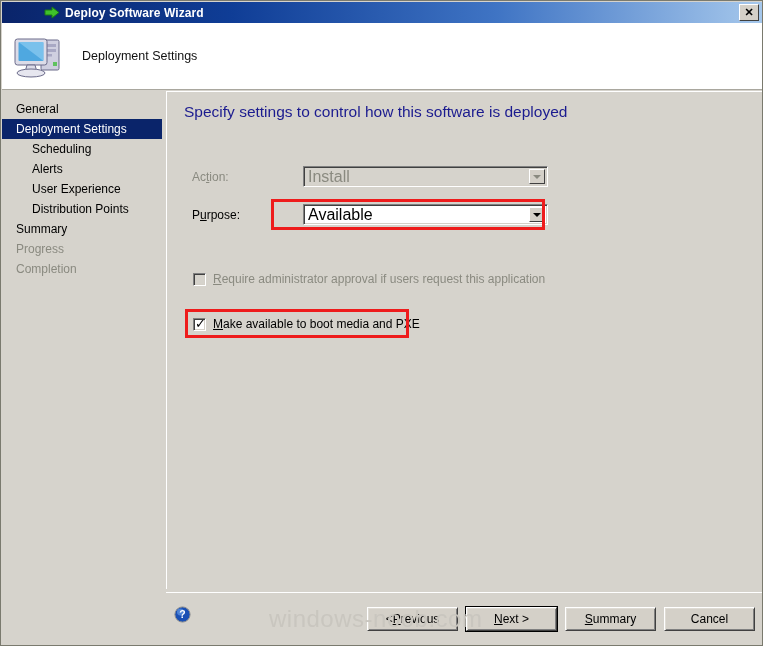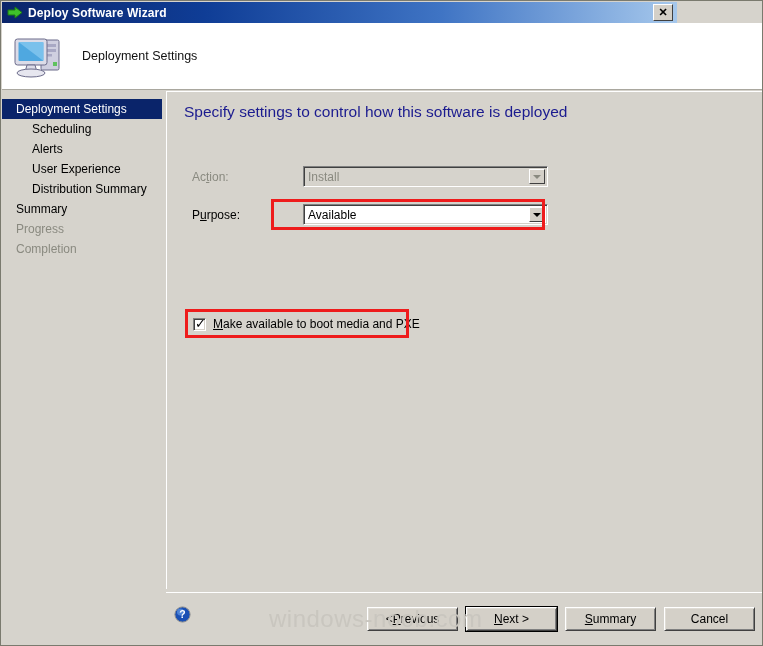--- a/index.html
+++ b/index.html
@@ -18,26 +18,27 @@
     box-sizing: border-box;
     background: #d6d3cc;
     border: 1px solid #7a7a6e;
     overflow: hidden;
   }
 
   
   .titlebar {
     position: absolute;
     left: 1px; top: 1px;
-    width: 675px;
+    width: 761px;
     height: 21px;
     background: linear-gradient(to right, #0a246a 0%, #0f3d96 30%, #3f74c4 65%, #a6c8ec 100%);
     display: flex;
     align-items: center;
     box-sizing: border-box;
+    padding-left: 37px;
   }
   .title-icon {
     width: 18px;
     height: 16px;
     margin-left: 4px;
     margin-right: 4px;
     flex: 0 0 auto;
     display: flex;
     align-items: center;
     justify-content: center;
@@ -168,21 +169,21 @@
     display: flex;
     align-items: center;
     box-sizing: border-box;
     position: relative;
     cursor: default;
   }
   .combo.disabled {
     background: #d6d3cc;
   }
   .combo-text {
-    font-size: 12px;
+    font-size: 16px;
     color: #000000;
     padding-left: 4px;
     white-space: nowrap;
     overflow: hidden;
   }
   .combo.disabled .combo-text { color: #8a8a80; }
   .combo-arrow {
     position: absolute;
     right: 2px; top: 2px;
     width: 16px;
@@ -338,25 +339,26 @@
         <path d="M15 32 L23 32 L25 39 L13 39 Z" fill="#dcdce8" stroke="#6b6b8a" stroke-width="1"></path>
         <ellipse cx="19" cy="40" rx="14" ry="4" fill="#e6e6ef" stroke="#6b6b8a" stroke-width="1"></ellipse>
       </svg>
     </div>
     <div class="header-title">Deployment Settings</div>
   </div>
 
   <div class="sidebar">
     <div class="nav-spacer"></div>
     <div id="nav-host">
+        <div class="nav-item">General</div>
         <div class="nav-item selected">Deployment Settings</div>
         <div class="nav-item sub">Scheduling</div>
         <div class="nav-item sub">Alerts</div>
         <div class="nav-item sub">User Experience</div>
-        <div class="nav-item sub">Distribution Summary</div>
+        <div class="nav-item sub">Distribution Points</div>
         <div class="nav-item">Summary</div>
         <div class="nav-item disabled">Progress</div>
         <div class="nav-item disabled">Completion</div>
       </div>
   </div>
 
   <div class="content">
     <div class="page-heading">Specify settings to control how this software is deployed</div>
 
     <div class="form-row" style="left:25px; top:74px;">
@@ -373,20 +375,24 @@
       <div class="field-label"><span>P</span><span class="acc">u</span><span>rpose:</span></div>
       <div class="combo">
         <div class="combo-text">Available</div>
         <div class="combo-arrow">
             <span class="arrow-glyph"></span>
           </div>
       </div>
     </div>
     <div class="redbox" style="left:104px; top:107px; width:274px; height:31px;"></div>
 
+    <div class="cb-row" style="left:26px; top:180px;">
+      <div class="checkbox disabled"></div>
+      <div class="cb-label disabled"><span></span><span class="acc">R</span><span>equire administrator approval if users request this application</span></div>
+    </div>
 
     <div class="cb-row" style="left:26px; top:225px;">
       <div class="checkbox">
           <span class="tick">✓</span>
         </div>
       <div class="cb-label"><span></span><span class="acc">M</span><span>ake available to boot media and PXE</span></div>
     </div>
     <div class="redbox" style="left:18px; top:217px; width:224px; height:29px;"></div>
   </div>
 

